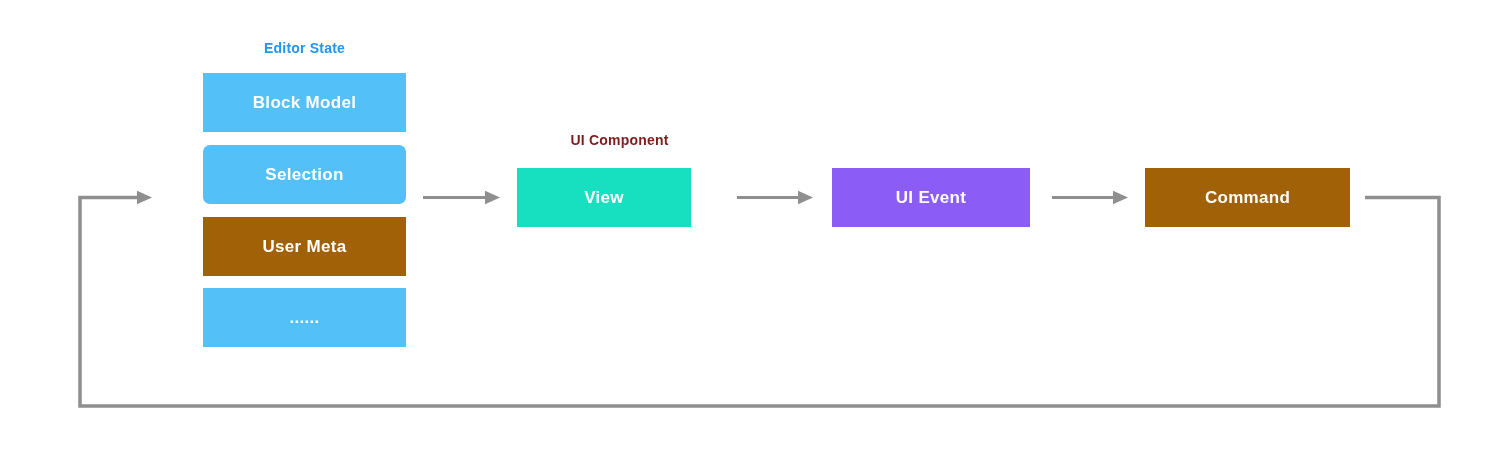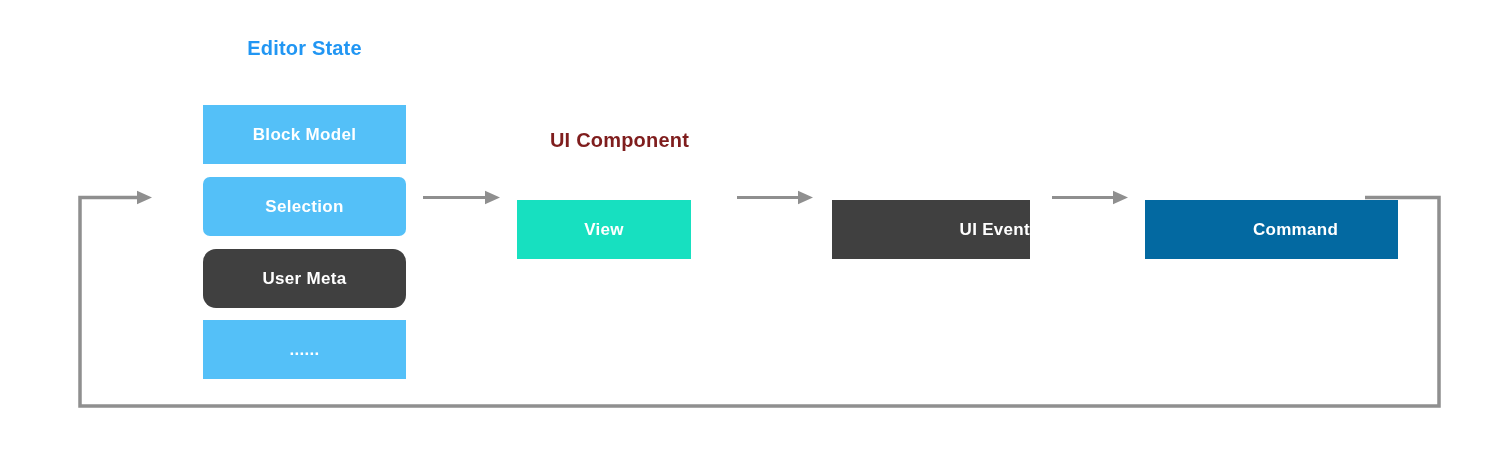--- a/index.html
+++ b/index.html
@@ -26,21 +26,21 @@
     stroke: #8F8F8F;
     fill: none;
   }
   .arrow-head {
     fill: #8F8F8F;
     stroke: none;
   }
   .group-title {
     position: absolute;
     height: 22px;
-    font-size: 20px;
+    font-size: 14px;
     font-weight: bold;
     text-align: center;
     line-height: 22px;
     letter-spacing: 0.2px;
     white-space: nowrap;
   }
   .title-editor-state {
     left: 203px;
     top: 37px;
     width: 203px;
@@ -55,21 +55,20 @@
   .node-box {
     position: absolute;
     height: 59px;
     line-height: 59px;
     text-align: center;
     color: #ffffff;
     font-size: 17px;
     font-weight: bold;
     letter-spacing: 0.3px;
     white-space: nowrap;
-    margin-top: 32px;
   }
   .stack-box {
     left: 203px;
     width: 203px;
     background: #54C0F8;
   }
   .stack-box.pos-0 { top: 73px; }
   .stack-box.pos-1 { top: 145px; }
   .stack-box.pos-2 { top: 217px; }
   .stack-box.pos-3 { top: 288px; }
@@ -117,24 +116,24 @@
     <g>
       <polyline class="arrow-line" stroke-width="3.5" stroke-linejoin="miter" points="1365,197.5 1439,197.5 1439,406 80,406 80,197.5 137,197.5"></polyline>
       <polygon class="arrow-head" points="152,197.5 137,190.8 137,204.2"></polygon>
     </g>
   </svg>
 
   <div class="group-title title-editor-state">Editor State</div>
 
   <div class="node-box stack-box pos-0" style="background: rgb(84, 192, 248);">Block Model</div>
   <div class="node-box stack-box pos-1" style="background: rgb(84, 192, 248); border-radius: 7px;">Selection</div>
-  <div class="node-box stack-box pos-2" style="background: #404040; border-radius: 13px;">User Meta</div>
+  <div class="node-box stack-box pos-2" style="background: #a16207;">User Meta</div>
   <div class="node-box stack-box pos-3" style="background: rgb(84, 192, 248);">......</div>
 
   <div class="group-title title-ui-component">UI Component</div>
 
   <div class="node-box view-box" style="background: rgb(23, 224, 192);">View</div>
 
-  <div class="node-box ui-event-box" style="background: #404040; text-align: right;">UI Event</div>
+  <div class="node-box ui-event-box" style="background: #8b5cf6;">UI Event</div>
 
-  <div class="node-box command-box" style="background: #0369a1; padding-left: 48px;">Command</div>
+  <div class="node-box command-box" style="background: #a16207;">Command</div>
 
 </div>
 
 </body></html>

